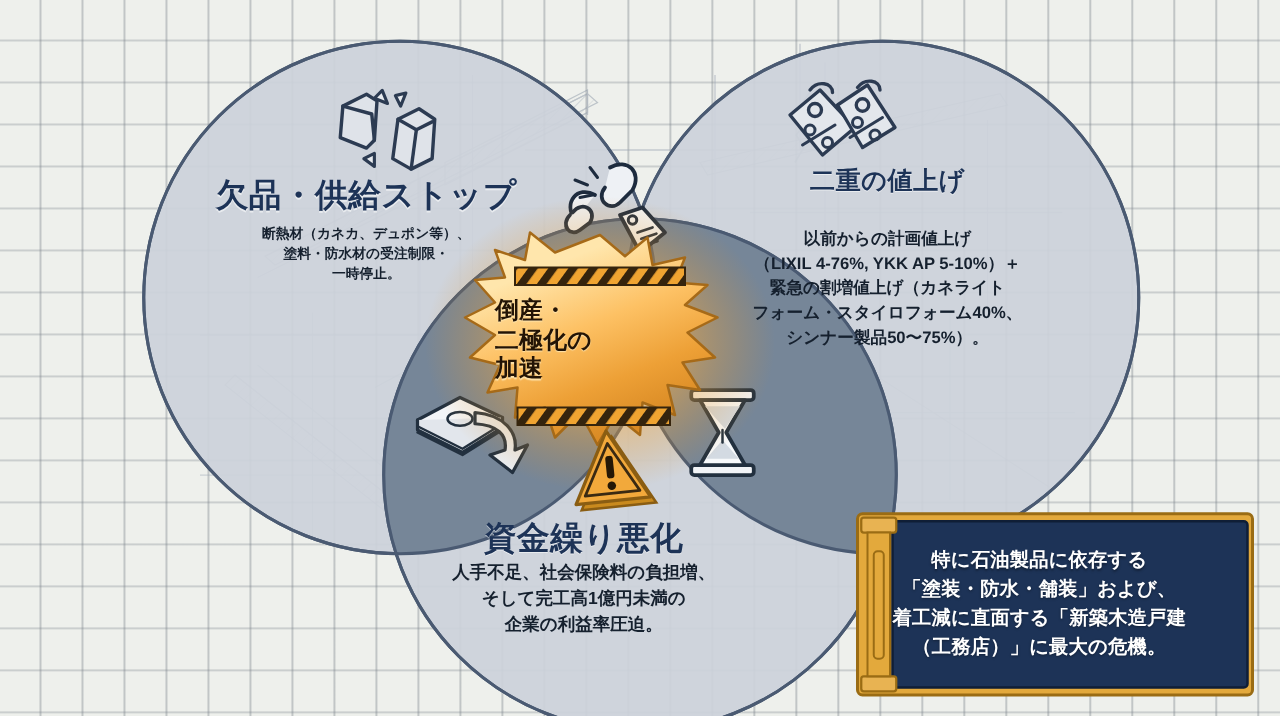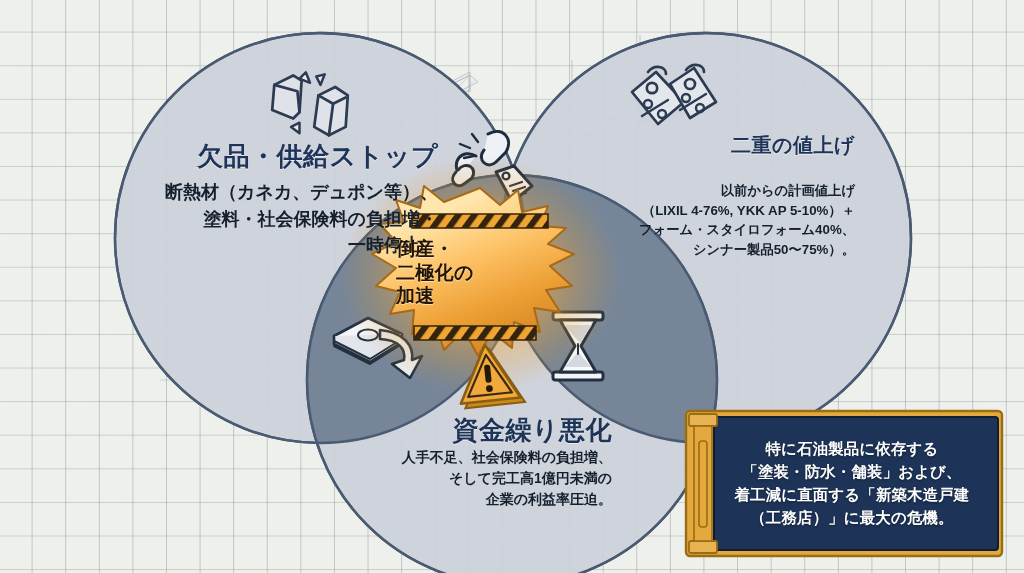--- a/index.html
+++ b/index.html
@@ -15,30 +15,30 @@
     background-color:#eef0ec;
     background-image:
       linear-gradient(to right, rgba(120,128,136,.38) 1.2px, transparent 1.2px),
       linear-gradient(to bottom, rgba(120,128,136,.30) 1.2px, transparent 1.2px);
     background-size:33.6px 33.6px;
     background-position:-2px -2px;
   }
   #svgroot{position:absolute;inset:0;}
 
   
-  .txtblock{position:absolute;text-align:right;line-height:1.28;}
+  .txtblock{position:absolute;text-align:center;line-height:1.28;}
   .cir-title{
     color:#1d3357;font-weight:700;letter-spacing:.5px;
     text-shadow:0 1px 0 rgba(255,255,255,.55);
   }
   .cir-body{color:#15202e;font-weight:700;}
 
   #tl-block{left:148px;top:140px;width:290px;}
   #tl-block .cir-title{font-size:26px;}
-  #tl-block .cir-body{font-size:18px;margin-top:6px;line-height:1.46;}
+  #tl-block .cir-body{font-size:11px;margin-top:6px;line-height:1.46;}
 
   #tr-block{left:565px;top:133px;width:290px;}
   #tr-block .cir-title{font-size:20px;}
   #tr-block .cir-body{font-size:13.3px;margin-top:22px;line-height:1.5;}
 
   #bt-block{left:322px;top:414px;width:290px;}
   #bt-block .cir-title{font-size:26px;}
   #bt-block .cir-body{font-size:14px;margin-top:0;line-height:1.48;}
 
   
@@ -49,21 +49,21 @@
     text-shadow:0 1px 1px rgba(255,236,190,.85);
     pointer-events:none;
   }
 
   
   #callout{
     position:absolute;left:686px;top:411px;width:316px;height:145px;
   }
   #callout-text{
     position:absolute;left:28px;top:13px;width:276px;height:120px;
-    display:flex;align-items:center;justify-content:center;
+    display:flex;align-items:center;
     text-align:center;color:#ffffff;font-weight:700;
     font-size:15.4px;line-height:1.48;letter-spacing:.2px;
     text-shadow:0 1px 2px rgba(0,0,0,.4);
   }
 </style>
 </head>
 <body>
 
 <div id="stage">
 
@@ -260,30 +260,31 @@
         <rect x="694" y="426" width="18" height="115" fill="#e3a93c" stroke="#9a6c14" stroke-width="1.6"></rect>
         <rect x="699" y="441" width="8" height="86" rx="3" fill="none" stroke="#9a6c14" stroke-width="1.6"></rect>
       </g>
     </g>
   </svg>
 
   <div class="txtblock" id="tl-block">
     <div class="cir-title">欠品・供給ストップ</div>
     <div class="cir-body">
       <div>断熱材（カネカ、デュポン等）、</div>
-      <div>塗料・社会保険料の負担増・</div>
+      <div>塗料・防水材の受注制限・</div>
       <div>一時停止。</div>
     </div>
   </div>
 
   <div class="txtblock" id="tr-block">
     <div class="cir-title">二重の値上げ</div>
     <div class="cir-body">
       <div>以前からの計画値上げ</div>
       <div>（LIXIL 4-76%, YKK AP 5-10%）＋</div>
+      <div>緊急の割増値上げ（カネライト</div>
       <div>フォーム・スタイロフォーム40%、</div>
       <div>シンナー製品50〜75%）。</div>
     </div>
   </div>
 
   <div class="txtblock" id="bt-block">
     <div class="cir-title">資金繰り悪化</div>
     <div class="cir-body">
       <div>人手不足、社会保険料の負担増、</div>
       <div>そして完工高1億円未満の</div>

